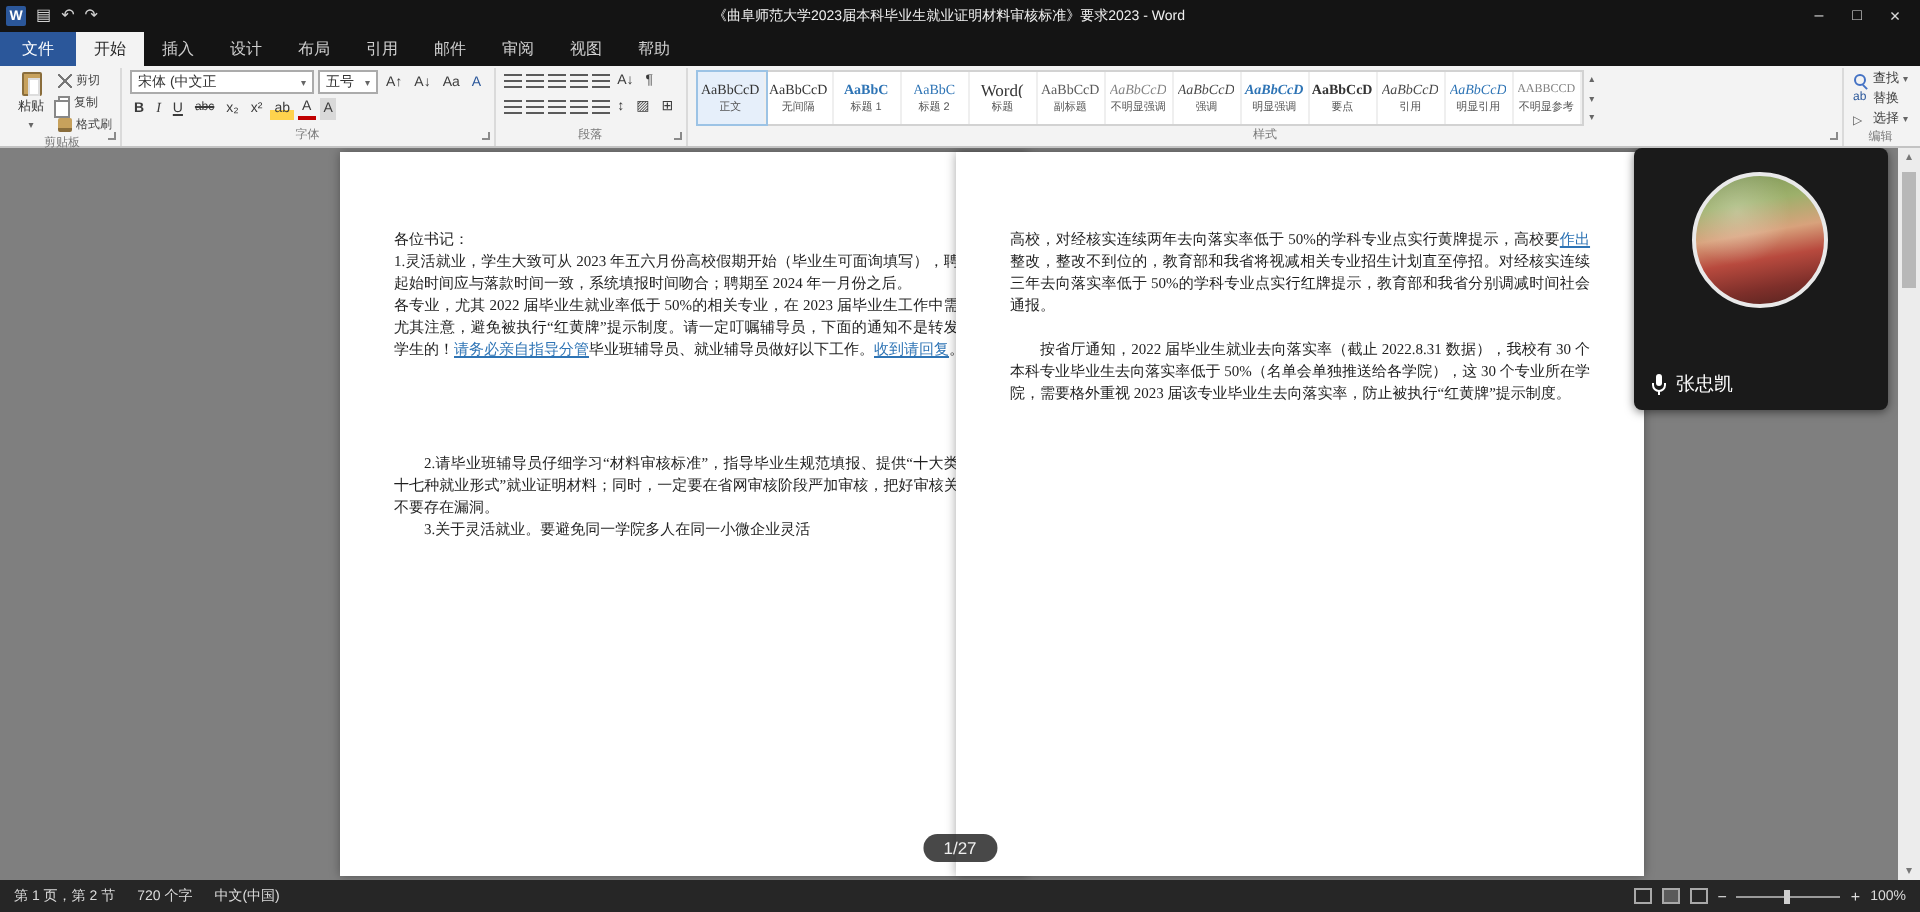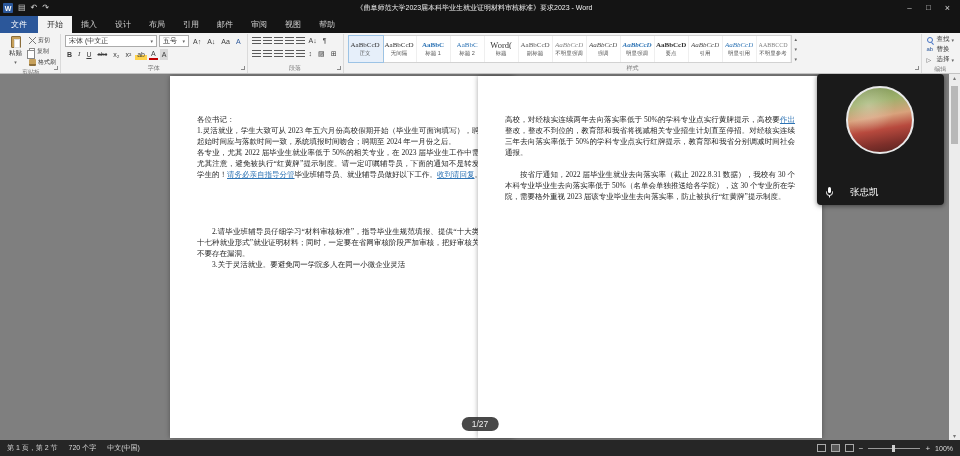--- a/index.html
+++ b/index.html
@@ -132,21 +132,21 @@
                padding:2px 10px; border-radius:10px; }
 
   .webcam { position:absolute; right:16px; top:0; width:127px; height:131px;
             background:#1a1a1a; border-radius:4px; box-shadow:0 1px 5px rgba(0,0,0,.5); }
   .avatar { position:absolute; left:29px; top:12px; width:68px; height:68px; border-radius:50%;
             border:2px solid #e9e9e9;
             background:
               radial-gradient(circle at 32% 28%, rgba(255,255,255,.28), transparent 42%),
               linear-gradient(170deg,#7d9456 0%,#9db06b 24%,#d8a27c 45%,#b84a3e 63%,#7e2f2a 83%,#54231f 100%); }
   .cam-name { position:absolute; left:8px; bottom:6px; display:flex; align-items:center;
-              gap:16px; color:#fff; font-size:9.5px; }
+              gap:4px; color:#fff; font-size:9.5px; }
 
   
   .statusbar { height:16px; background:#262626; color:#dcdcdc; font-size:7px;
                display:flex; align-items:center; padding:0 7px; gap:11px; flex:0 0 auto; }
   #sb-left { display:flex; gap:11px; }
   .sb-right { margin-left:auto; display:flex; align-items:center; gap:5px; }
   .view-icon { width:9px; height:8px; border:1px solid #a8a8a8; display:inline-block; }
   .view-icon.active { background:#5a5a5a; }
   .zoom-track { width:52px; height:1px; background:#9a9a9a; position:relative; }
   .zoom-thumb { position:absolute; left:24px; top:-3px; width:3px; height:7px; background:#cfcfcf; }

